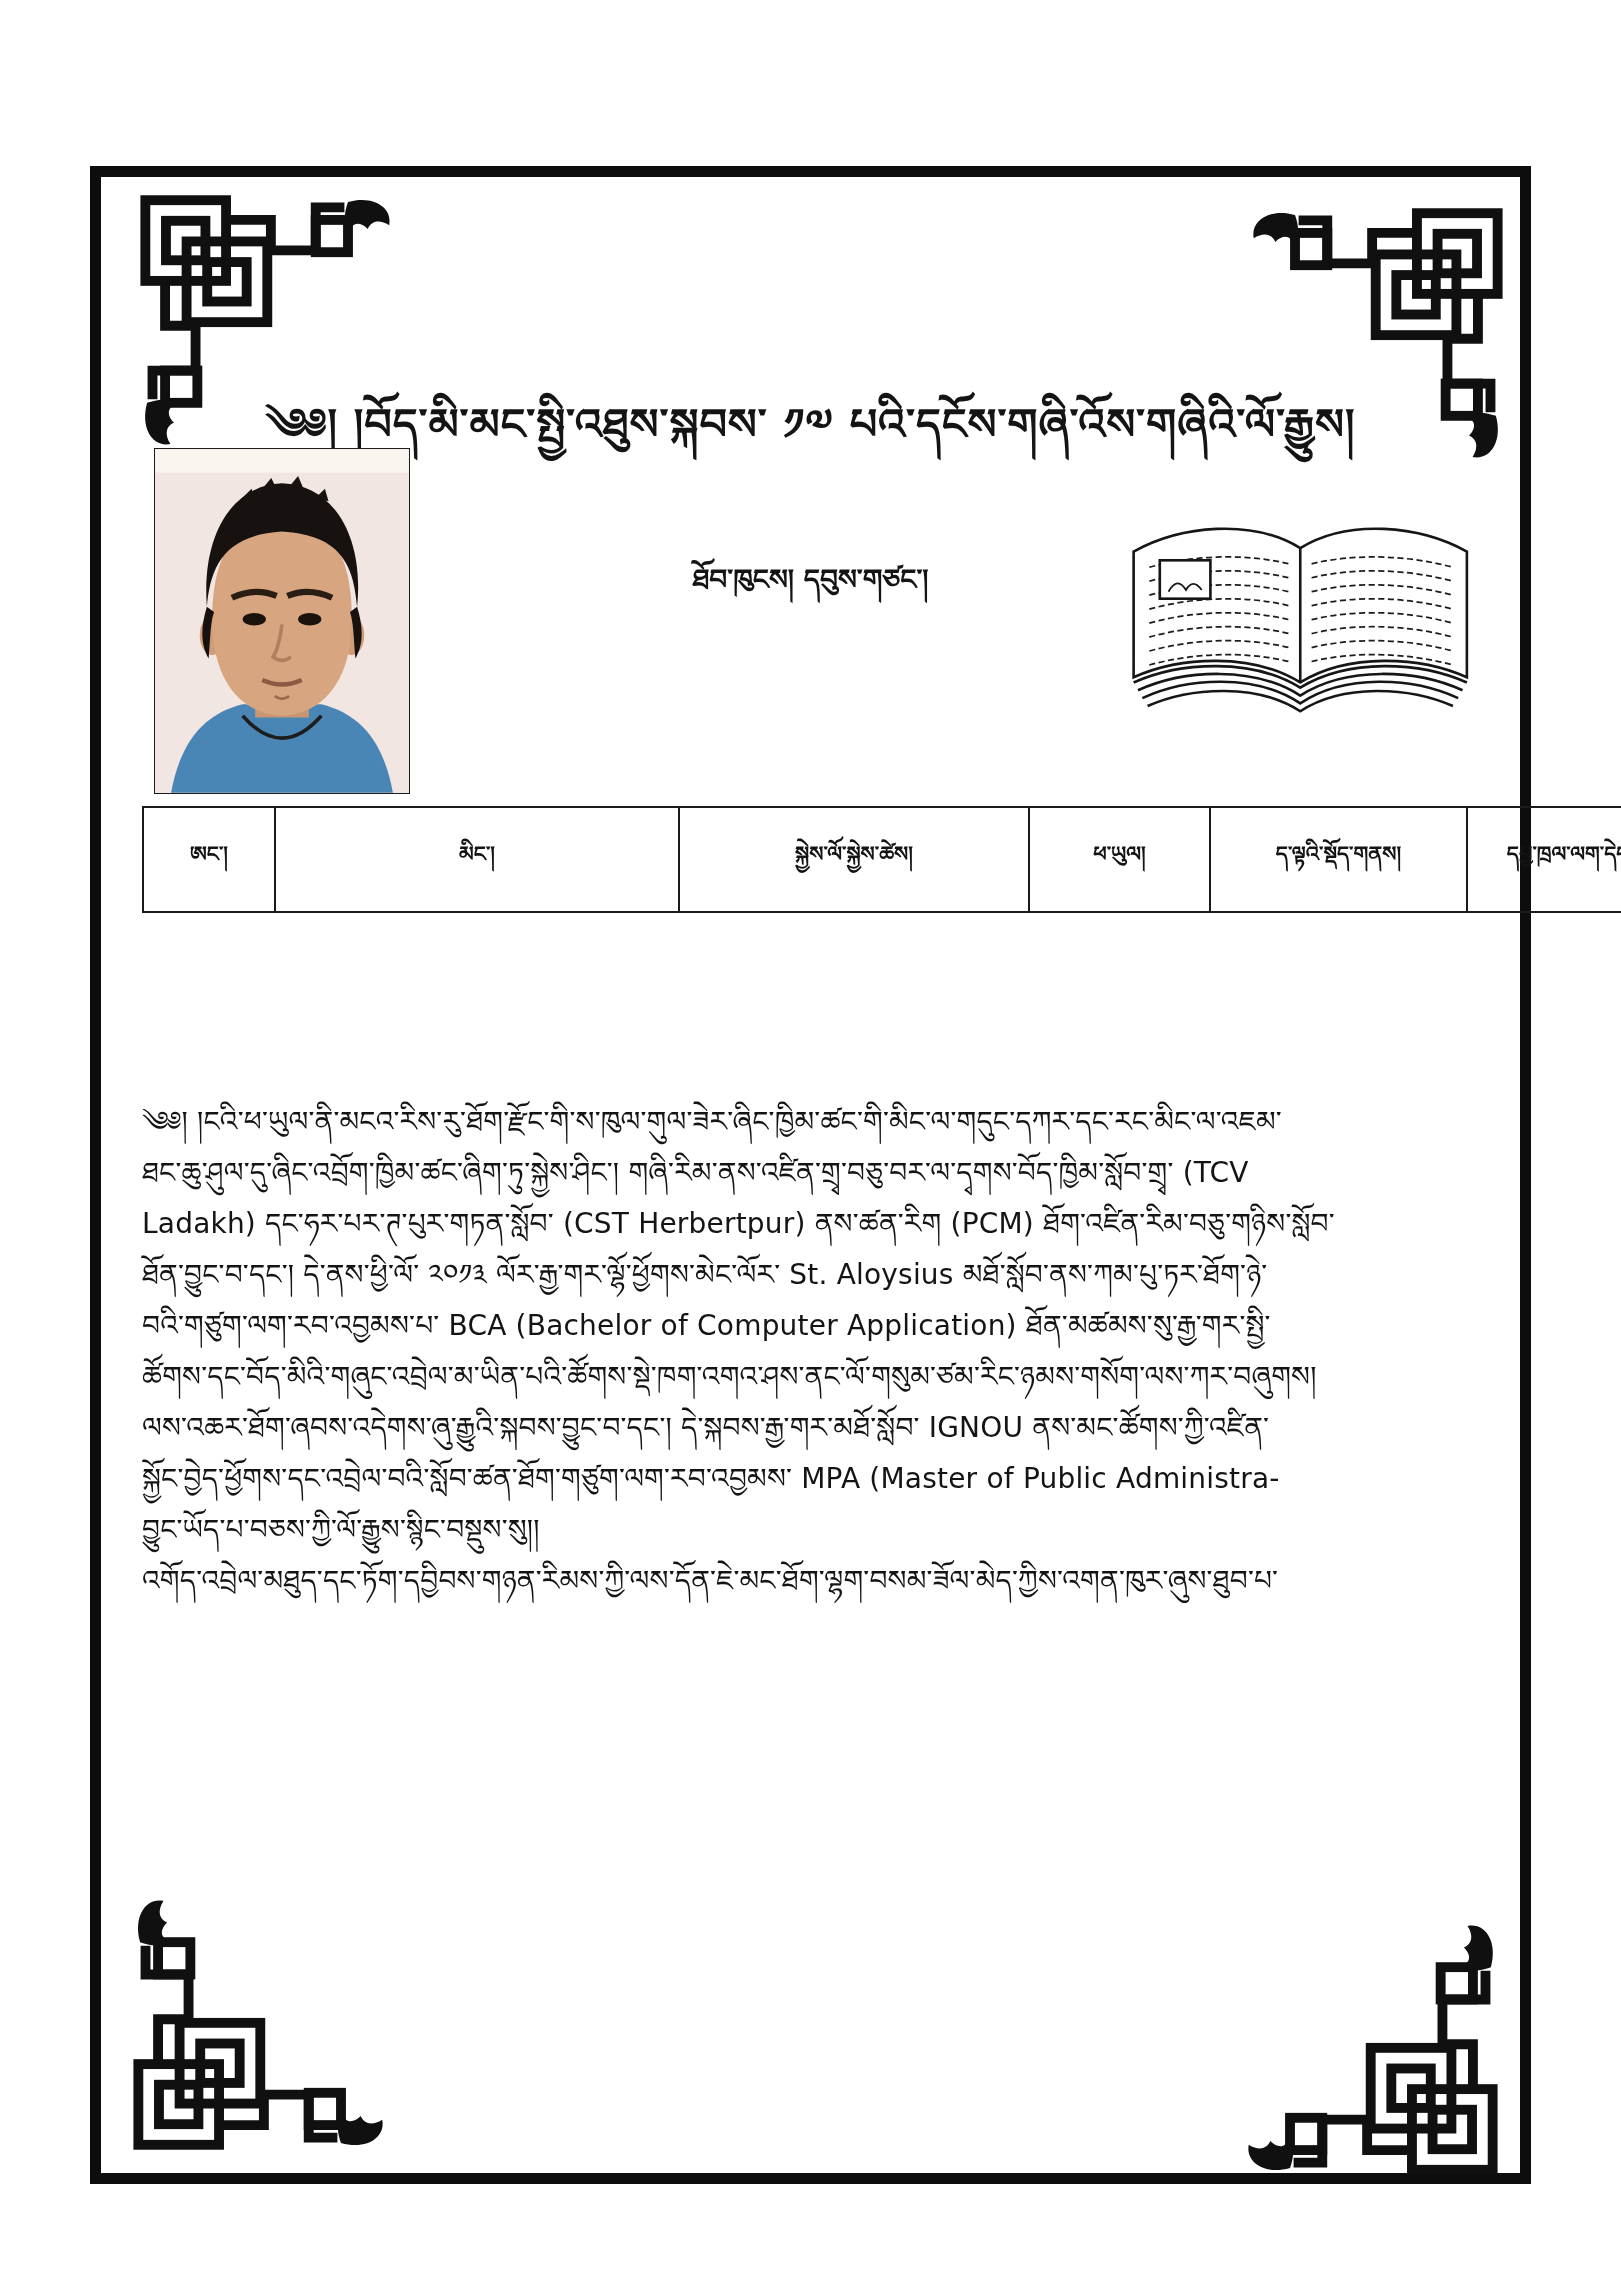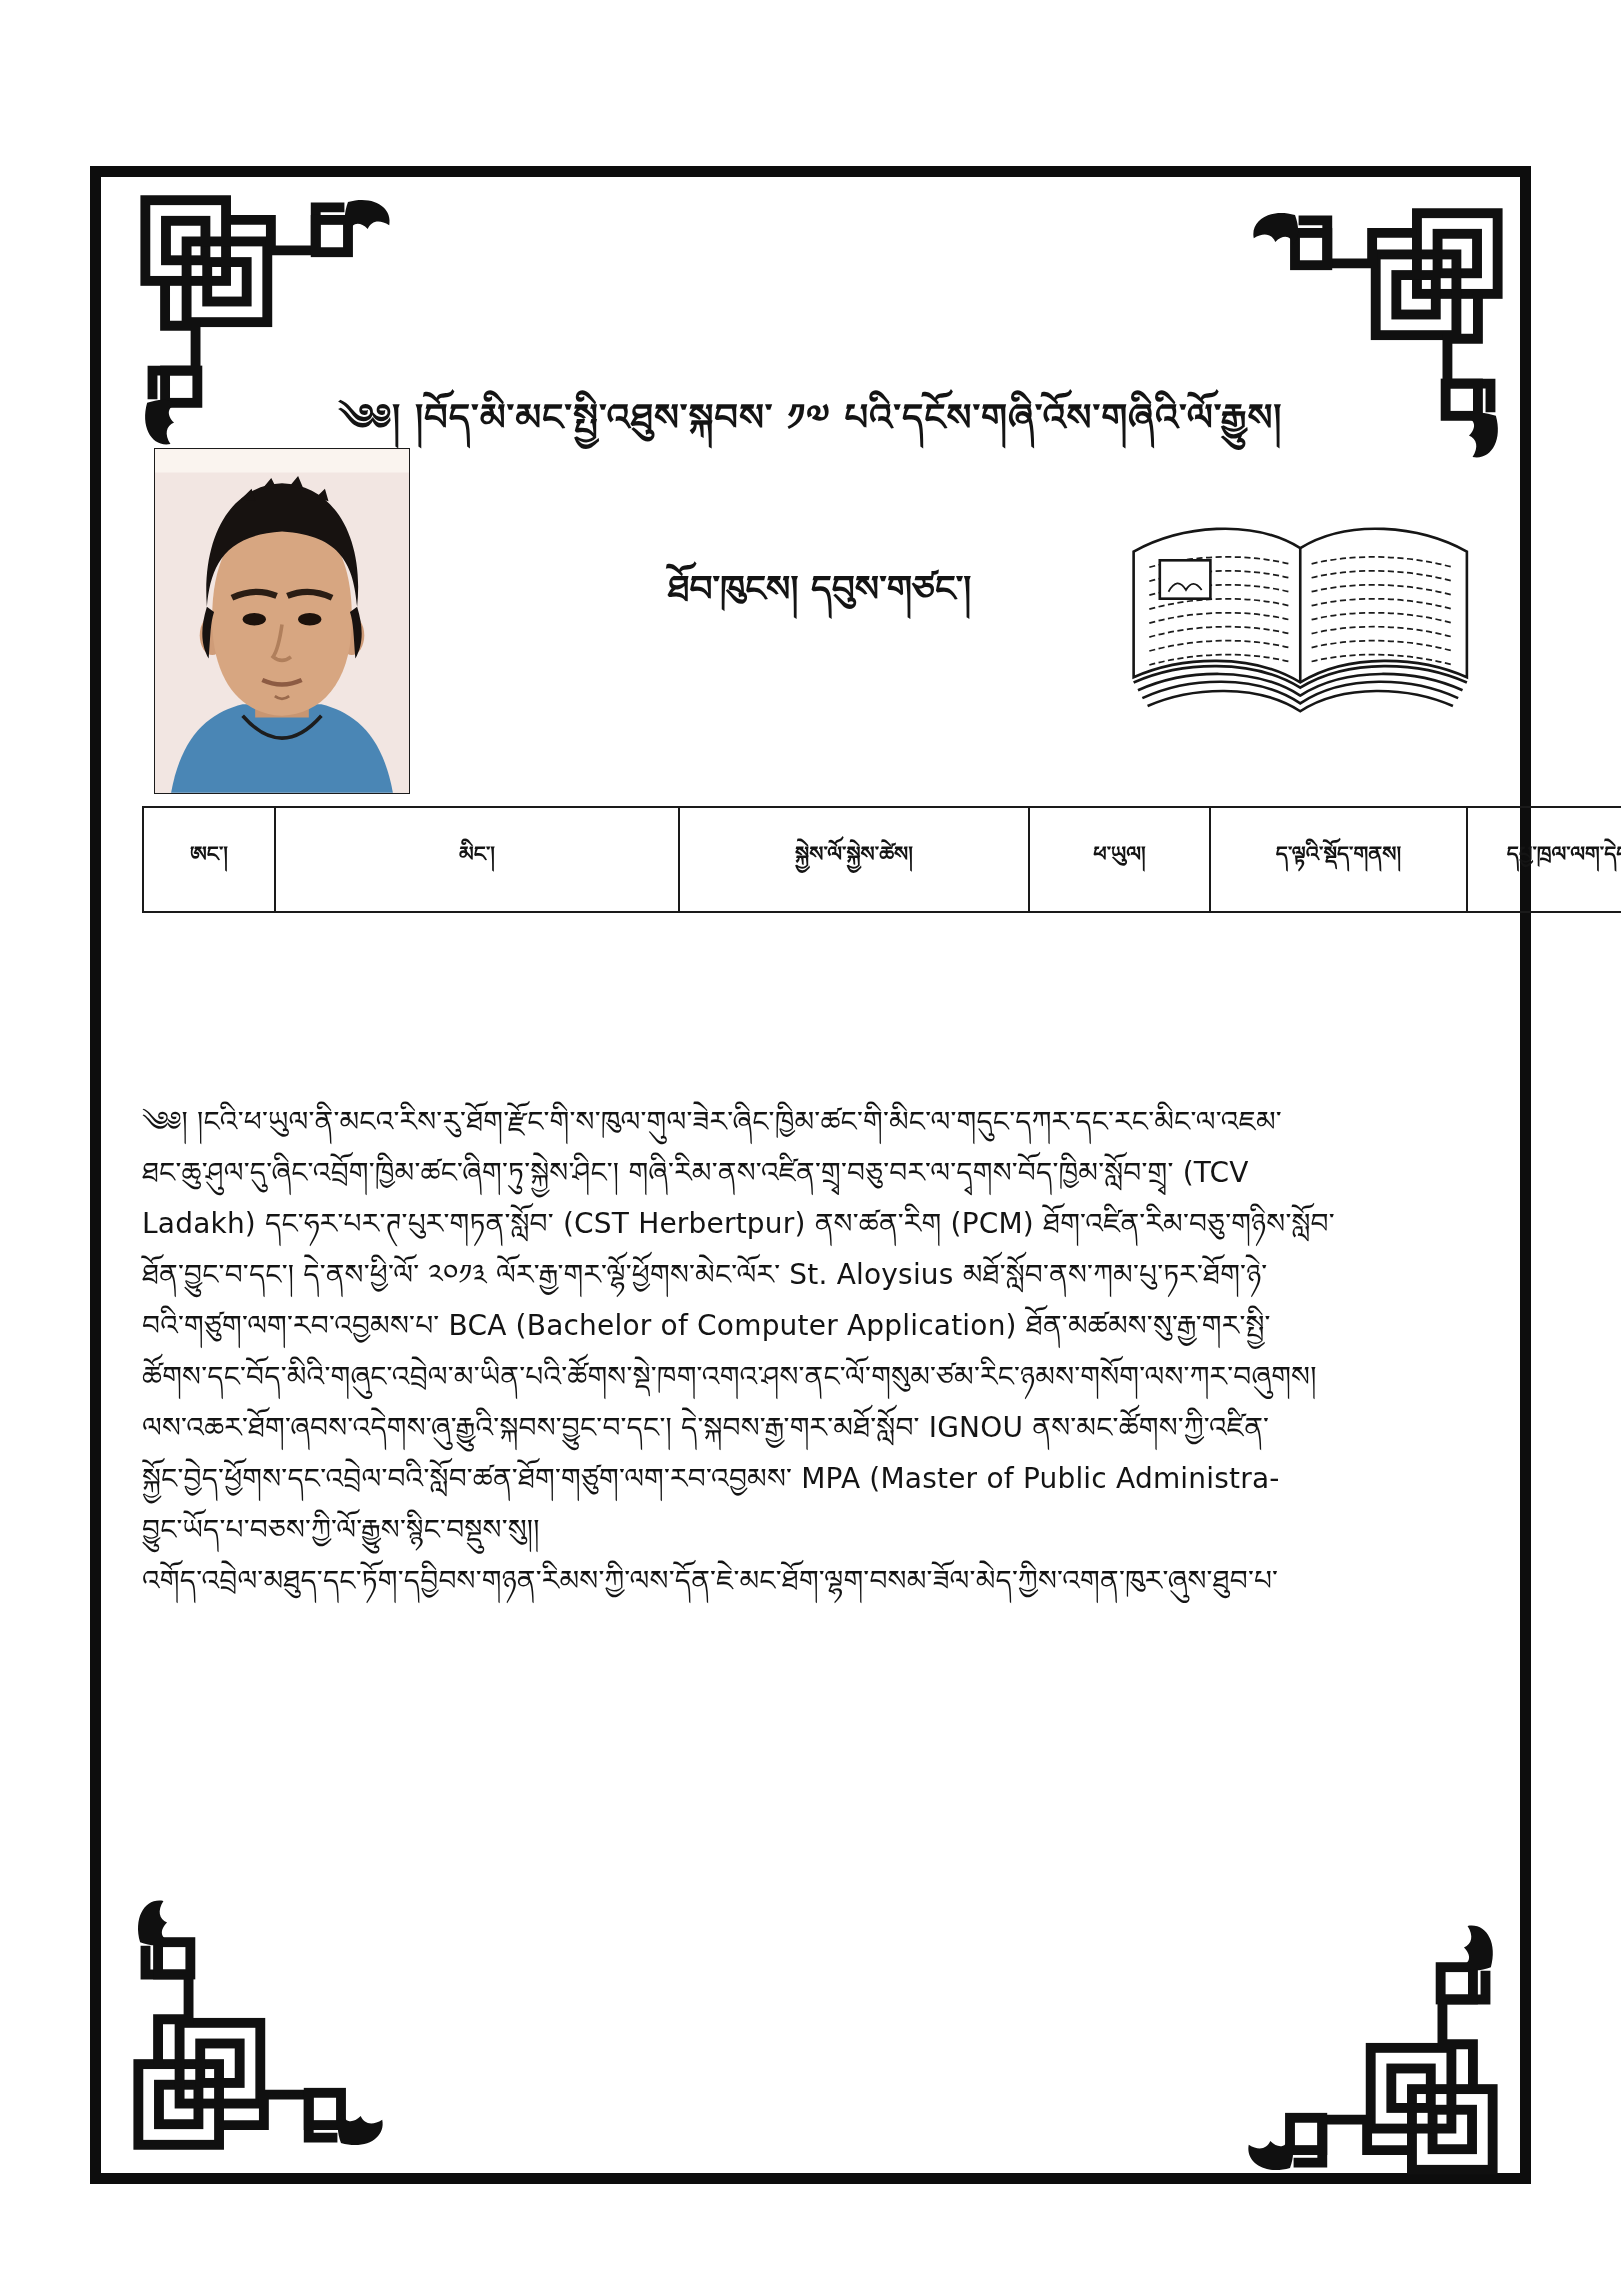--- a/index.html
+++ b/index.html
@@ -4,22 +4,22 @@
 <style>
   html,body{margin:0;padding:0;background:#ffffff;}
   body{position:relative;width:1622px;height:2293px;font-family:"DejaVu Sans","Liberation Serif",sans-serif;color:#141414;}
   .abs{position:absolute;}
   .frame{left:90px;top:166px;width:1419px;height:1996px;border:11.6px solid #0d0d0d;background:#ffffff;}
   .ornament{width:269px;height:296px;}
   .orn-tl{left:131px;top:184px;}
   .orn-tr{left:1243px;top:197px;transform:scaleX(-1);}
   .orn-bl{left:124px;top:1865px;transform:scaleY(-1);}
   .orn-br{left:1238px;top:1890px;transform:scale(-1,-1);}
-  .title{left:101px;top:376px;width:1419px;text-align:center;font-size:37px;font-weight:600;letter-spacing:0.9px;white-space:nowrap;}
-  .subtitle{left:110px;top:548px;width:1419px;text-align:center;font-size:36px;font-weight:600;}
+  .title{left:101px;top:376px;width:1419px;text-align:center;font-size:43px;font-weight:600;letter-spacing:0.9px;white-space:nowrap;}
+  .subtitle{left:101px;top:548px;width:1419px;text-align:center;font-size:28px;font-weight:600;}
   .photo{left:154px;top:448px;width:254px;height:344px;border:1.8px solid #1c1c1c;background:#f2e6e2;overflow:hidden;}
   .book{left:1112px;top:494px;width:380px;height:253px;}
   table.info{left:142px;top:806px;border-collapse:collapse;table-layout:fixed;width:1342px;}
   table.info td{border:2.7px solid #1a1a1a;text-align:center;vertical-align:middle;font-size:21px;padding:0 18px;overflow:hidden;}
   tr.hdr td{height:103px;font-weight:600;}
   tr.val td{height:154px;}
   .c1{width:94px;} .c2{width:366px;} .c3{width:312px;border-radius:20px;} .c4{width:143px;} .c5{width:219px;} .c6{width:207px;}
   .bio{left:142px;top:1096px;width:1345px;}
   .bio .line{font-size:28px;line-height:51px;white-space:nowrap;letter-spacing:0.2px;}
   .two-line span{display:block;line-height:1.45;}

